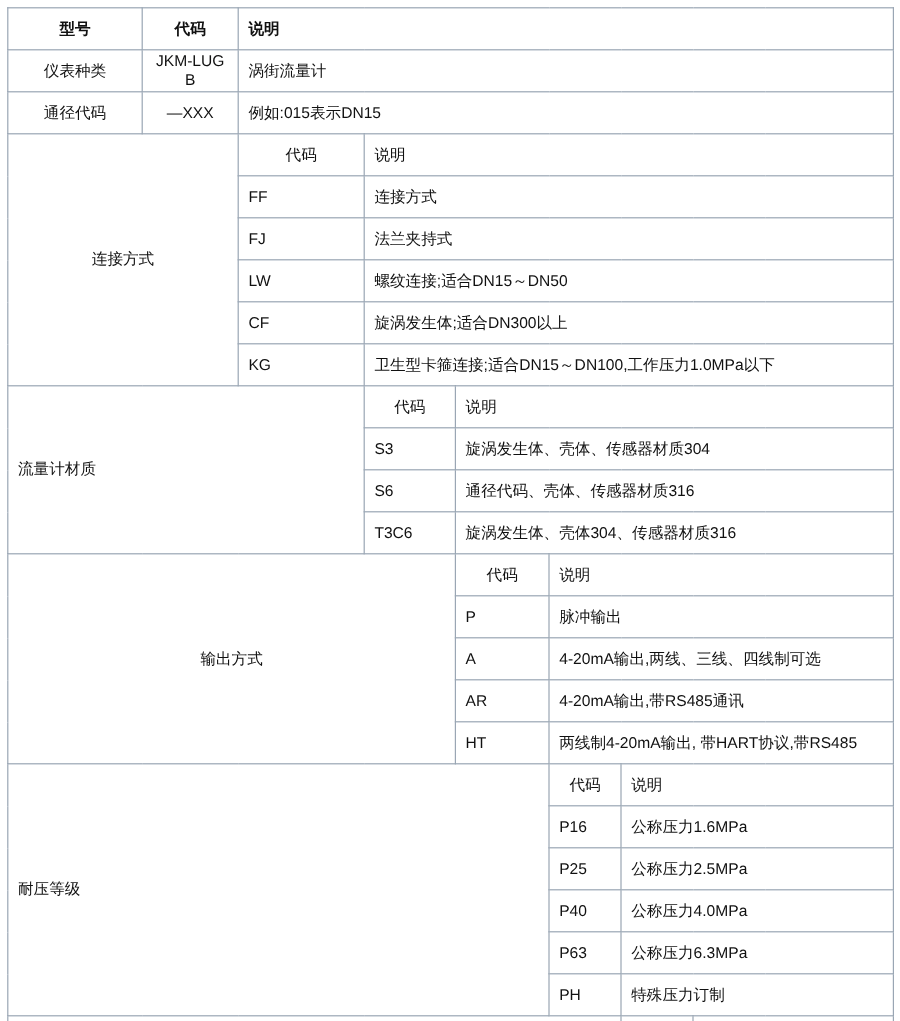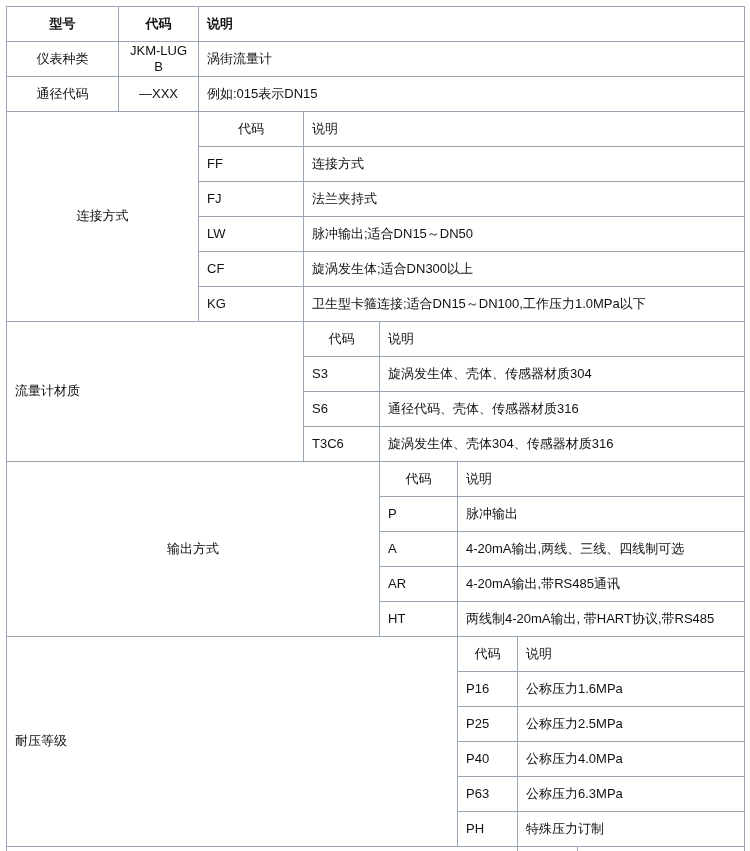--- a/index.html
+++ b/index.html
@@ -102,21 +102,21 @@
       <tr>
         <td class="codecell">FF</td>
         <td class="desc" colspan="6">连接方式</td>
       </tr>
       <tr>
         <td class="codecell">FJ</td>
         <td class="desc" colspan="6">法兰夹持式</td>
       </tr>
       <tr>
         <td class="codecell">LW</td>
-        <td class="desc" colspan="6">脉冲输出;适合DN15～DN50</td>
+        <td class="desc" colspan="6">螺纹连接;适合DN15～DN50</td>
       </tr>
       <tr>
         <td class="codecell">CF</td>
         <td class="desc" colspan="6">旋涡发生体;适合DN300以上</td>
       </tr>
       <tr>
         <td class="codecell">KG</td>
         <td class="desc" colspan="6">卫生型卡箍连接;适合DN15～DN100,工作压力1.0MPa以下</td>
       </tr>
 

